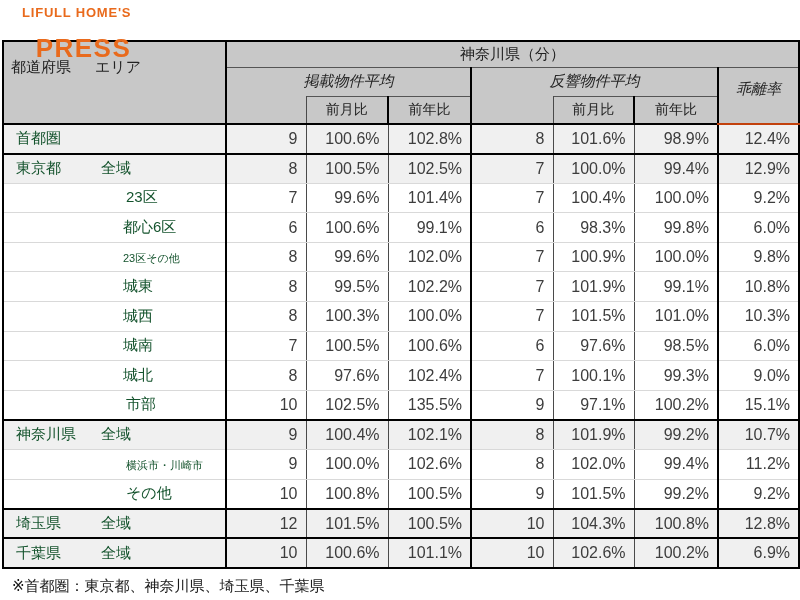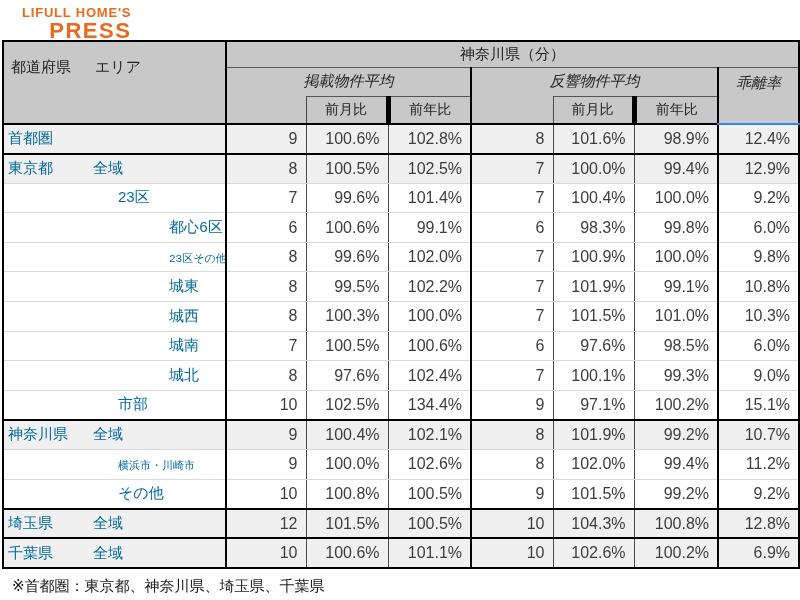--- a/index.html
+++ b/index.html
@@ -9,52 +9,52 @@
     -webkit-font-smoothing:antialiased;
   }
   
   .header-bar{
     display:flex;justify-content:space-between;align-items:flex-start;
     height:40px;box-sizing:border-box;padding:4px 2px 0 6px;
   }
   .title{font-size:19px;font-weight:bold;color:#000;padding-top:5px;letter-spacing:0px;white-space:nowrap;}
   .logo{text-align:right;line-height:1;padding-right:3px;padding-top:2px;}
   .logo-top{font-size:13px;font-weight:700;letter-spacing:0.8px;color:var(--accent);margin-left:16px;}
-  .logo-main{font-size:22px;font-weight:800;letter-spacing:1.5px;color:var(--accent);margin-top:1px;}
+  .logo-main{font-size:26px;font-weight:800;letter-spacing:1.5px;color:var(--accent);margin-top:16px;}
 
   
   table{
     border-collapse:collapse;table-layout:fixed;width:796px;margin:0 2px;
     border:2px solid #000;
   }
   th,td{padding:0;font-weight:normal;box-sizing:border-box;overflow:hidden;white-space:nowrap;}
   .hdr{background:var(--header-bg);color:#222;font-size:15px;text-align:center;}
   tr.h1{height:26px;} tr.h2{height:29px;font-style:italic;} tr.h3{height:28px;}
   tbody tr{height:29.6px;}
 
   .area-head{
     border-right:2px solid #000;border-bottom:2px solid #000;
     text-align:left;vertical-align:top;padding:16px 0 0 7px;
   }
   .ph{display:inline-block;width:84px;}
   .walk-head{border-bottom:1px solid #555;}
   .group{border-bottom:none;}
   .gl,.gr{border-right:2px solid #000;}
-  .dev-head{vertical-align:top;padding-top:6px;border-bottom:2px solid #3b82f6;}
-  .sub{border-top:1px solid #555;border-right:5px solid #000000;font-size:14px;border-bottom:2px solid #000;}
+  .dev-head{vertical-align:top;padding-top:12px;border-bottom:2px solid #c2410c;}
+  .sub{border-top:1px solid #555;border-right:2px solid #000000;font-size:14px;border-bottom:2px solid #000;}
   .sub-blank{border-top:none;border-right:1px solid #4a4a4a;border-bottom:2px solid #000;}
   .br2{border-right:2px solid #000 !important;text-align:center;}
 
   .area-cell{
     border-right:2px solid #000;border-bottom:1px solid #d9d9d9;
-    font-size:15px;color:#0369a1;text-align:left;padding-left:4px;
+    font-size:15px;color:#14532d;text-align:left;padding-left:12px;
   }
   .pref{display:inline-block;width:85px;}
   .area.ind2{margin-left:25px;}
-  .area.ind3{margin-left:76px;font-family:Liberation Mono, monospace;}
+  .area.ind3{margin-left:22px;}
   .area.small{font-size:11px;}
   .num{
     text-align:right;padding-right:8px;font-size:16px;color:#3d3d3d;
     border-bottom:1px solid #d9d9d9;
   }
   .br-thin{border-right:1px solid #4a4a4a;}
   .br-thick{border-right:2px solid #000;}
   tr.shade td{background:#f0f0f0;}
   tr.thickb td{border-bottom:2px solid #000;}
 
@@ -188,21 +188,21 @@
         <td class="num br-thick">102.4%</td>
         <td class="num br-thin">7</td>
         <td class="num br-thin">100.1%</td>
         <td class="num br-thick">99.3%</td>
         <td class="num">9.0%</td>
       </tr>
       <tr class=" thickb">
         <td class="area-cell"><span class="pref"></span><span class="area ind2">市部</span></td>
         <td class="num br-thin">10</td>
         <td class="num br-thin">102.5%</td>
-        <td class="num br-thick">134.4%</td>
+        <td class="num br-thick">135.5%</td>
         <td class="num br-thin">9</td>
         <td class="num br-thin">97.1%</td>
         <td class="num br-thick">100.2%</td>
         <td class="num">15.1%</td>
       </tr>
       <tr class="shade">
         <td class="area-cell"><span class="pref">神奈川県</span><span class="area ind1">全域</span></td>
         <td class="num br-thin">9</td>
         <td class="num br-thin">100.4%</td>
         <td class="num br-thick">102.1%</td>

